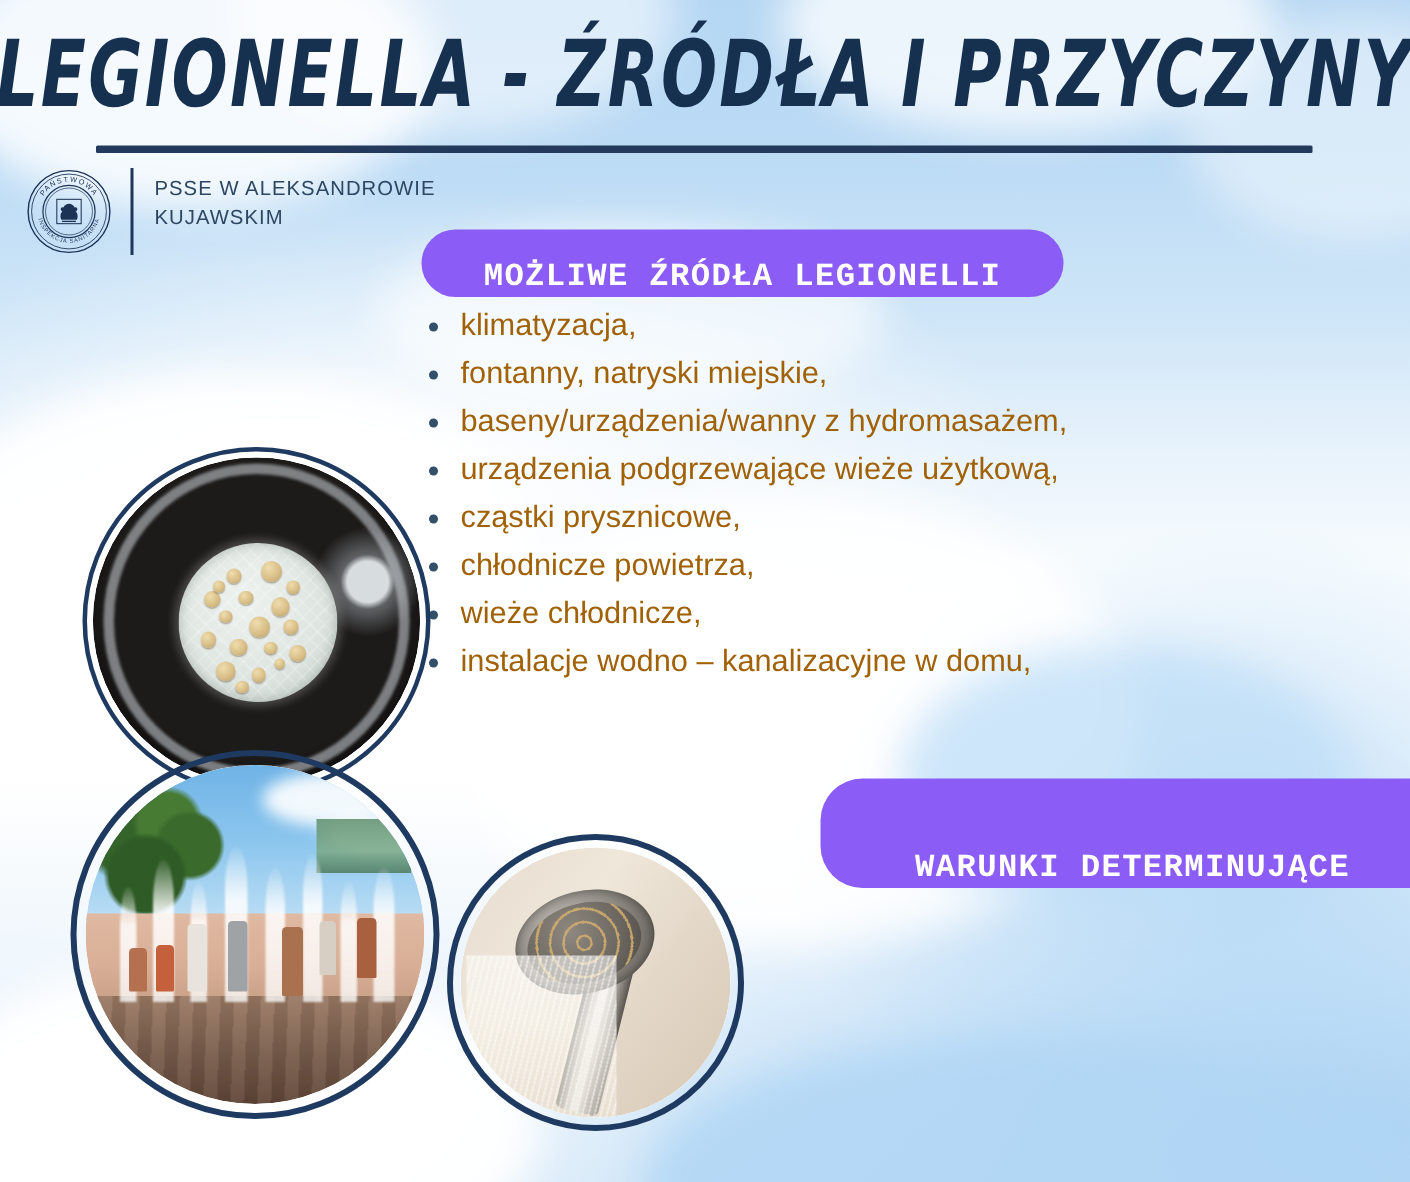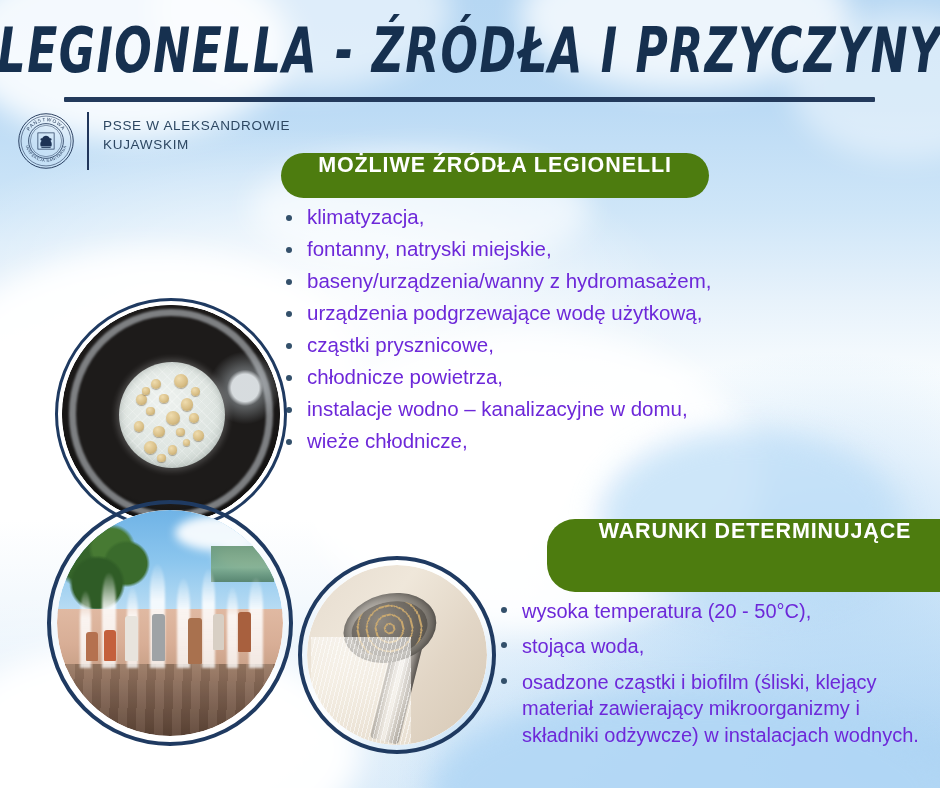--- a/index.html
+++ b/index.html
@@ -95,47 +95,47 @@
     letter-spacing:.7px;
     line-height:1.42;
     padding-top:4px;
     text-transform:uppercase;
     white-space:pre-line;
   }
 
   
   .badge{
     position:absolute;
-    background:#4d7c0f;
+    background:#8b5cf6;
     color:#ffffff;
     font-weight:bold;
     letter-spacing:.9px;
     text-align:center;
     line-height:1.18;
-    display:flex; align-items:flex-start; justify-content:center;
+    display:flex; align-items:flex-end; justify-content:center;font-family:Liberation Mono, monospace;
   }
   .badge-1{
     left:281px; top:153px;
     width:428px; height:45px;
     border-radius:23px;
     font-size:21.5px;
   }
   .badge-2{
     left:547px; top:519px;
     width:420px; height:73px;
     border-radius:28px;
     font-size:21.5px;
     padding:0 22px 0 18px;
   }
 
   
   ul.blist{ list-style:none; position:absolute; }
   ul.blist li{
     position:relative;
-    color:#6d28d9;
+    color:#a16207;
     padding-left:22px;
   }
   ul.blist li::before{
     content:"";
     position:absolute;
     left:1px;
     width:6px; height:6px;
     border-radius:50%;
     background:#33506b;
   }
@@ -338,38 +338,33 @@
   </div>
 
   <div class="badge badge-1">
     <span>MOŻLIWE ŹRÓDŁA LEGIONELLI</span>
   </div>
 
   <ul class="blist" id="sources-list">
     <li><span>klimatyzacja,</span></li>
     <li><span>fontanny, natryski miejskie,</span></li>
     <li><span>baseny/urządzenia/wanny z hydromasażem,</span></li>
-    <li><span>urządzenia podgrzewające wodę użytkową,</span></li>
+    <li><span>urządzenia podgrzewające wieże użytkową,</span></li>
     <li><span>cząstki prysznicowe,</span></li>
     <li><span>chłodnicze powietrza,</span></li>
+    <li><span>wieże chłodnicze,</span></li>
     <li><span>instalacje wodno – kanalizacyjne w domu,</span></li>
-    <li><span>wieże chłodnicze,</span></li>
   </ul>
 
   <div class="badge badge-2">
     <span>
       <span>WARUNKI DETERMINUJĄCE</span><br>
     </span>
   </div>
 
-  <ul class="blist" id="conditions-list">
-    <li><span>wysoka temperatura (20 - 50°C),</span></li>
-    <li><span>stojąca woda,</span></li>
-    <li><span>osadzone cząstki i biofilm (śliski, klejący materiał zawierający mikroorganizmy i składniki odżywcze) w instalacjach wodnych.</span></li>
-  </ul>
 
   <div class="photo" id="photo-petri">
     <div class="photo-inner">
       <div class="petri-bg"></div>
       <div class="petri-rimlight"></div>
       <div class="petri-membrane">
         <span class="colony" style="left:30%;top:16%;width:10%;height:10%"></span>
         <span class="colony" style="left:52%;top:12%;width:13%;height:13%"></span>
         <span class="colony" style="left:68%;top:24%;width:8%;height:8%"></span>
         <span class="colony" style="left:16%;top:30%;width:11%;height:11%"></span>

